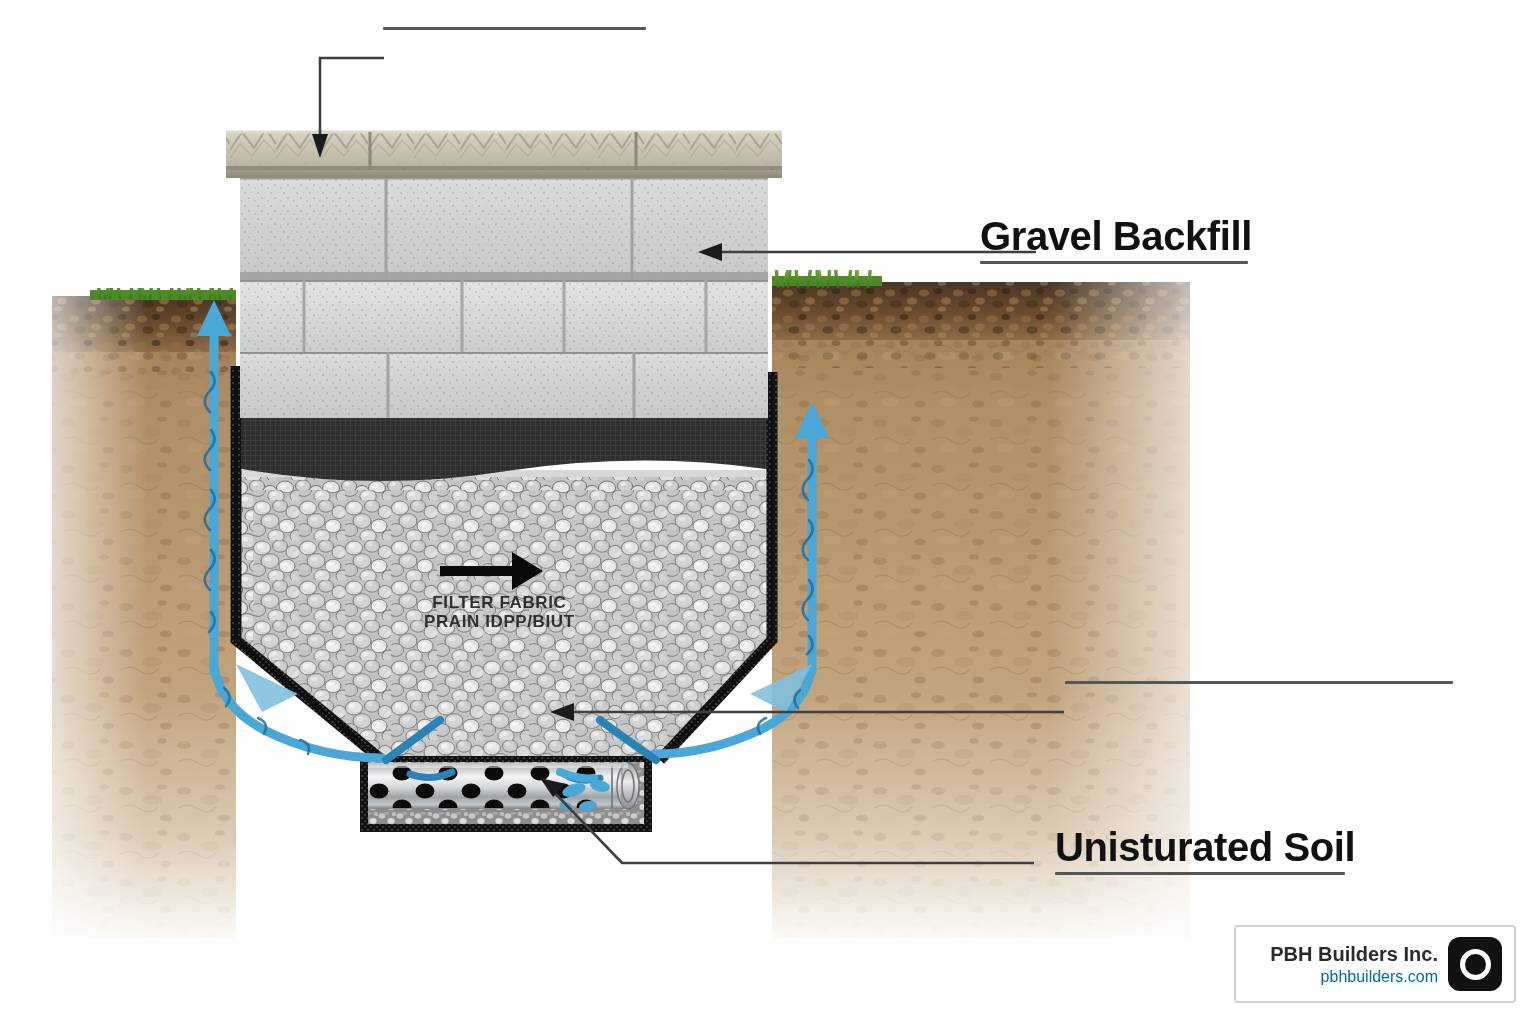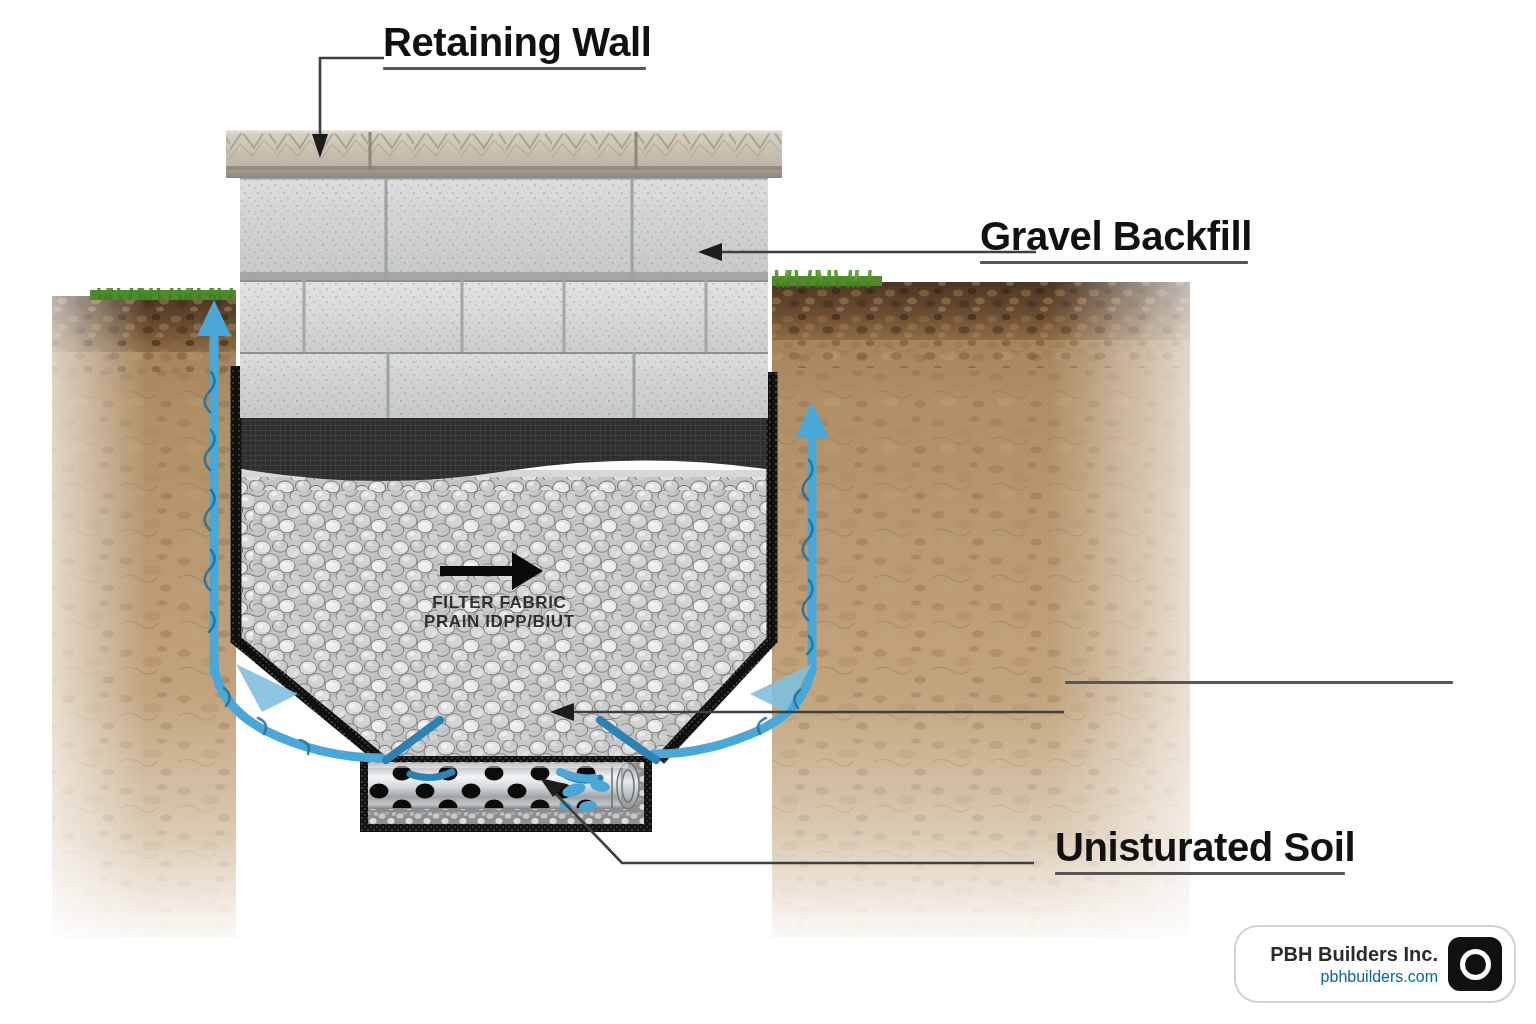--- a/index.html
+++ b/index.html
@@ -41,21 +41,21 @@
   }
   #note-water{left:158px;top:668px;font-size:18px;letter-spacing:.4px;}
   #note-filter{
     left:424px;top:593px;font-size:17px;letter-spacing:.6px;
     color:#1b1b1b;opacity:.88;text-align:center;
   }
 
   
   #logo-badge{
     position:absolute;left:1234px;top:925px;width:282px;height:78px;
-    border:2px solid #cfd2d4;border-radius:24px;background:#ffffff;
+    border:2px solid #cfd2d4;border-radius:4px;background:#ffffff;
     box-sizing:border-box;display:flex;align-items:center;
     justify-content:flex-end;padding:0 12px 0 0;gap:10px;
   }
   #logo-badge .txtwrap{text-align:right;line-height:1.1;}
   #logo-badge .bname{font-size:20px;font-weight:700;color:#2b2b2b;display:block;}
   #logo-badge .bsite{font-size:16px;color:#0369a1;display:block;margin-top:3px;}
   #logo-mark{
     width:54px;height:54px;border-radius:12px;background:#111111;
     display:flex;align-items:center;justify-content:center;flex:0 0 auto;
   }
@@ -447,21 +447,20 @@
 
       <path d="M1064,712 L566,712" stroke-width="2.6"></path>
       <path d="M550,712 L574,703 L574,721 Z" fill="#1c1c1c" stroke="none"></path>
 
       <path d="M1034,863 L622,863 L552,790" stroke-width="2.6"></path>
       <path d="M540,778 L566,784 L553,797 Z" fill="#1c1c1c" stroke="none"></path>
     </g>
   </svg>
 
   <div class="callout c-big" id="lbl-retaining-wall">
-    <span class="txt">Retaining Wall</span>
     <span class="rule"></span>
   </div>
 
   <div class="callout c-big" id="lbl-gravel-backfill">
     <span class="txt">Gravel Backfill</span>
     <span class="rule"></span>
   </div>
 
   <div class="callout c-big" id="lbl-drain-pipe">
     <span class="rule"></span>

